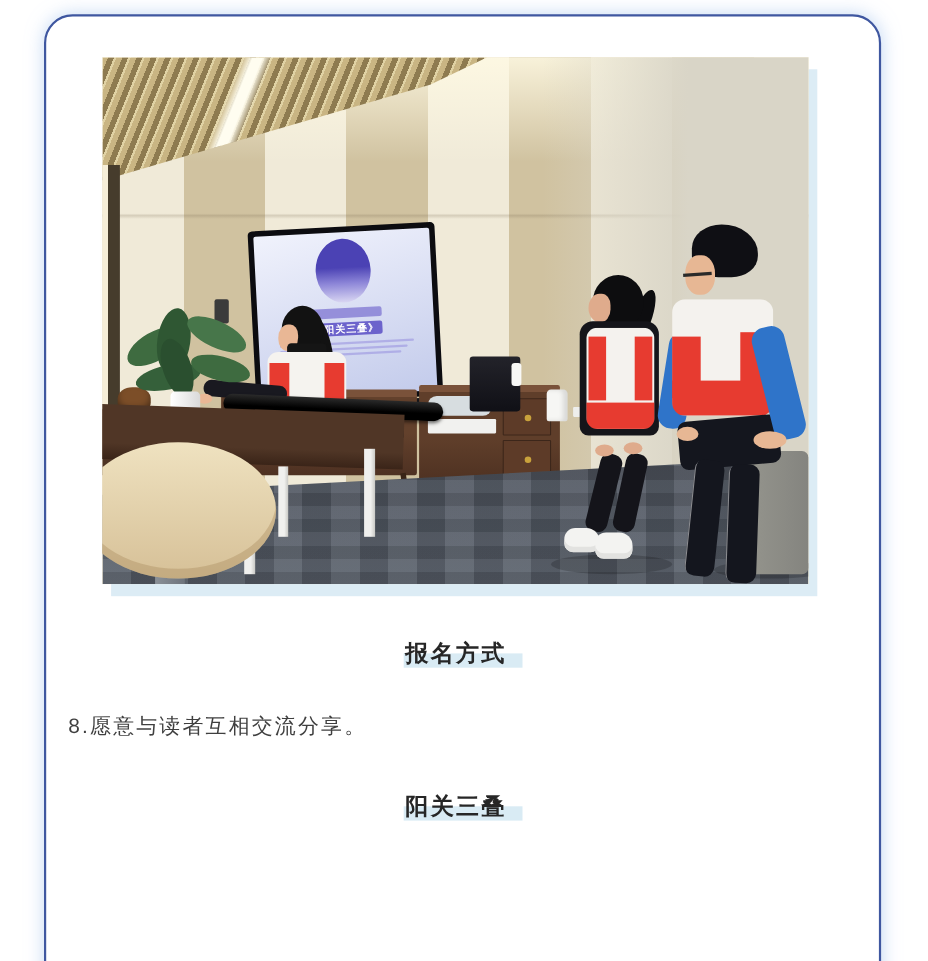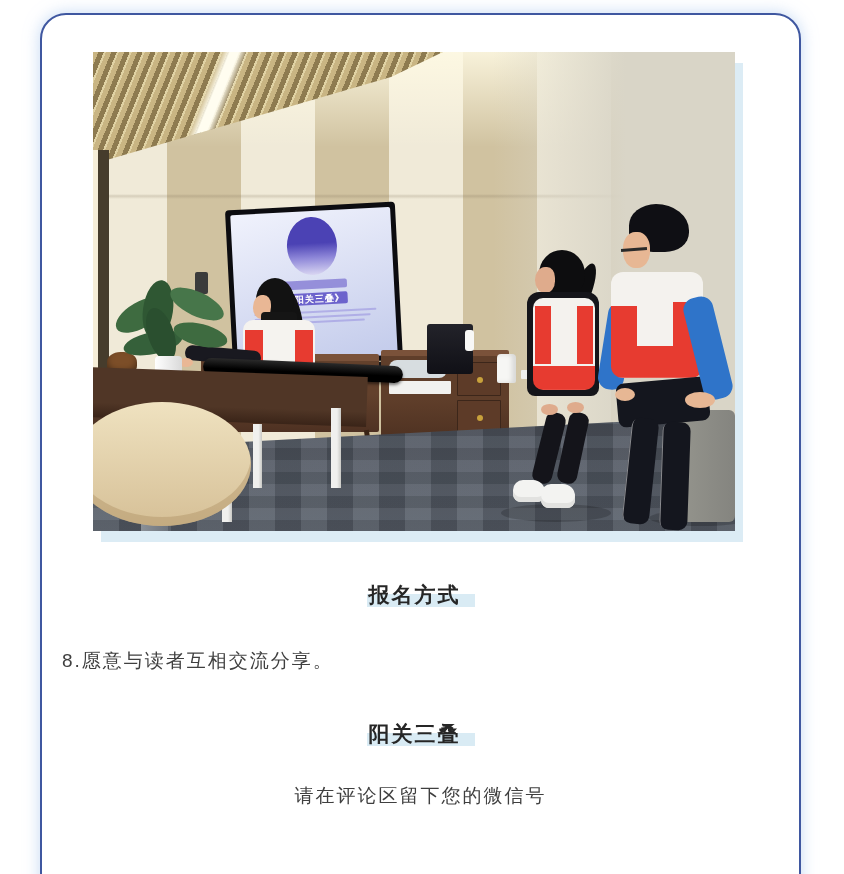--- a/index.html
+++ b/index.html
@@ -267,15 +267,14 @@
     <div class="abs round-leg"></div>
     <div class="abs round-table"></div>
   </div>
 
   <h2 class="section-heading"><span>报名方式</span></h2>
 
   <p class="body-line item2">8.愿意与读者互相交流分享。</p>
 
   <h2 class="section-heading h2"><span>阳关三叠</span></h2>
 
-  <p class="body-line note-line">请在评论区留下您的微信号</p>
 
 </div>
 
 </body></html>

